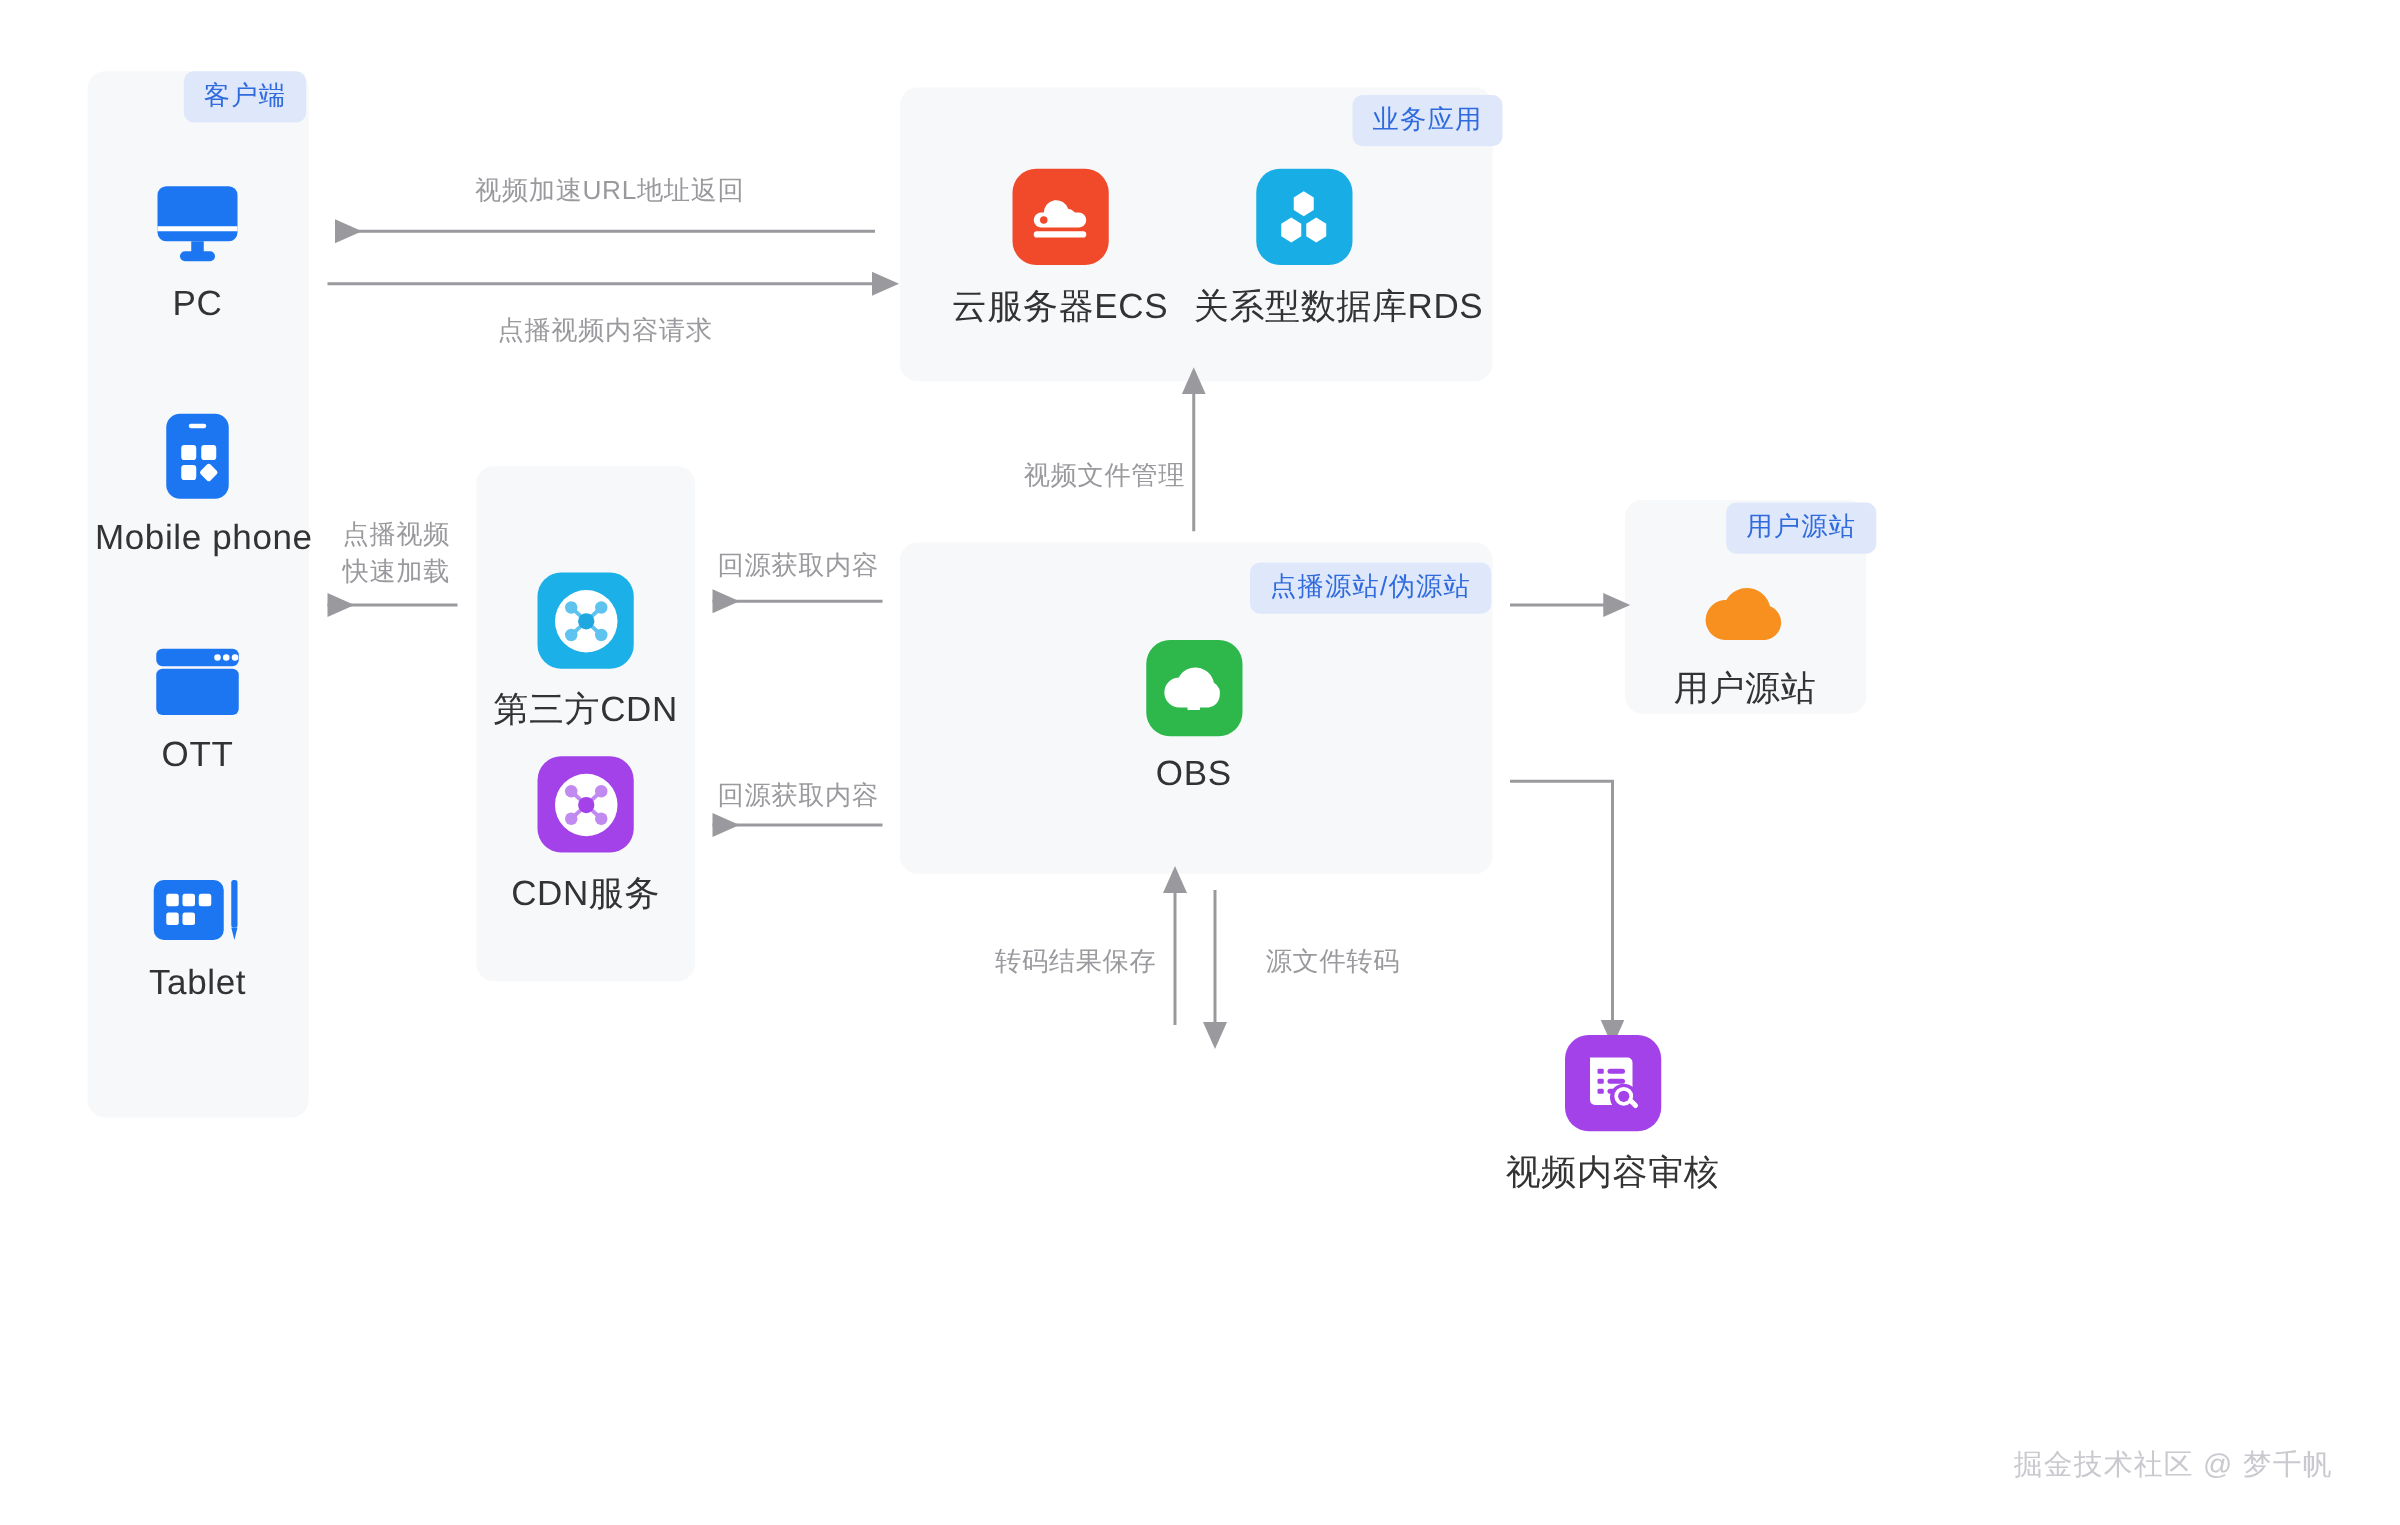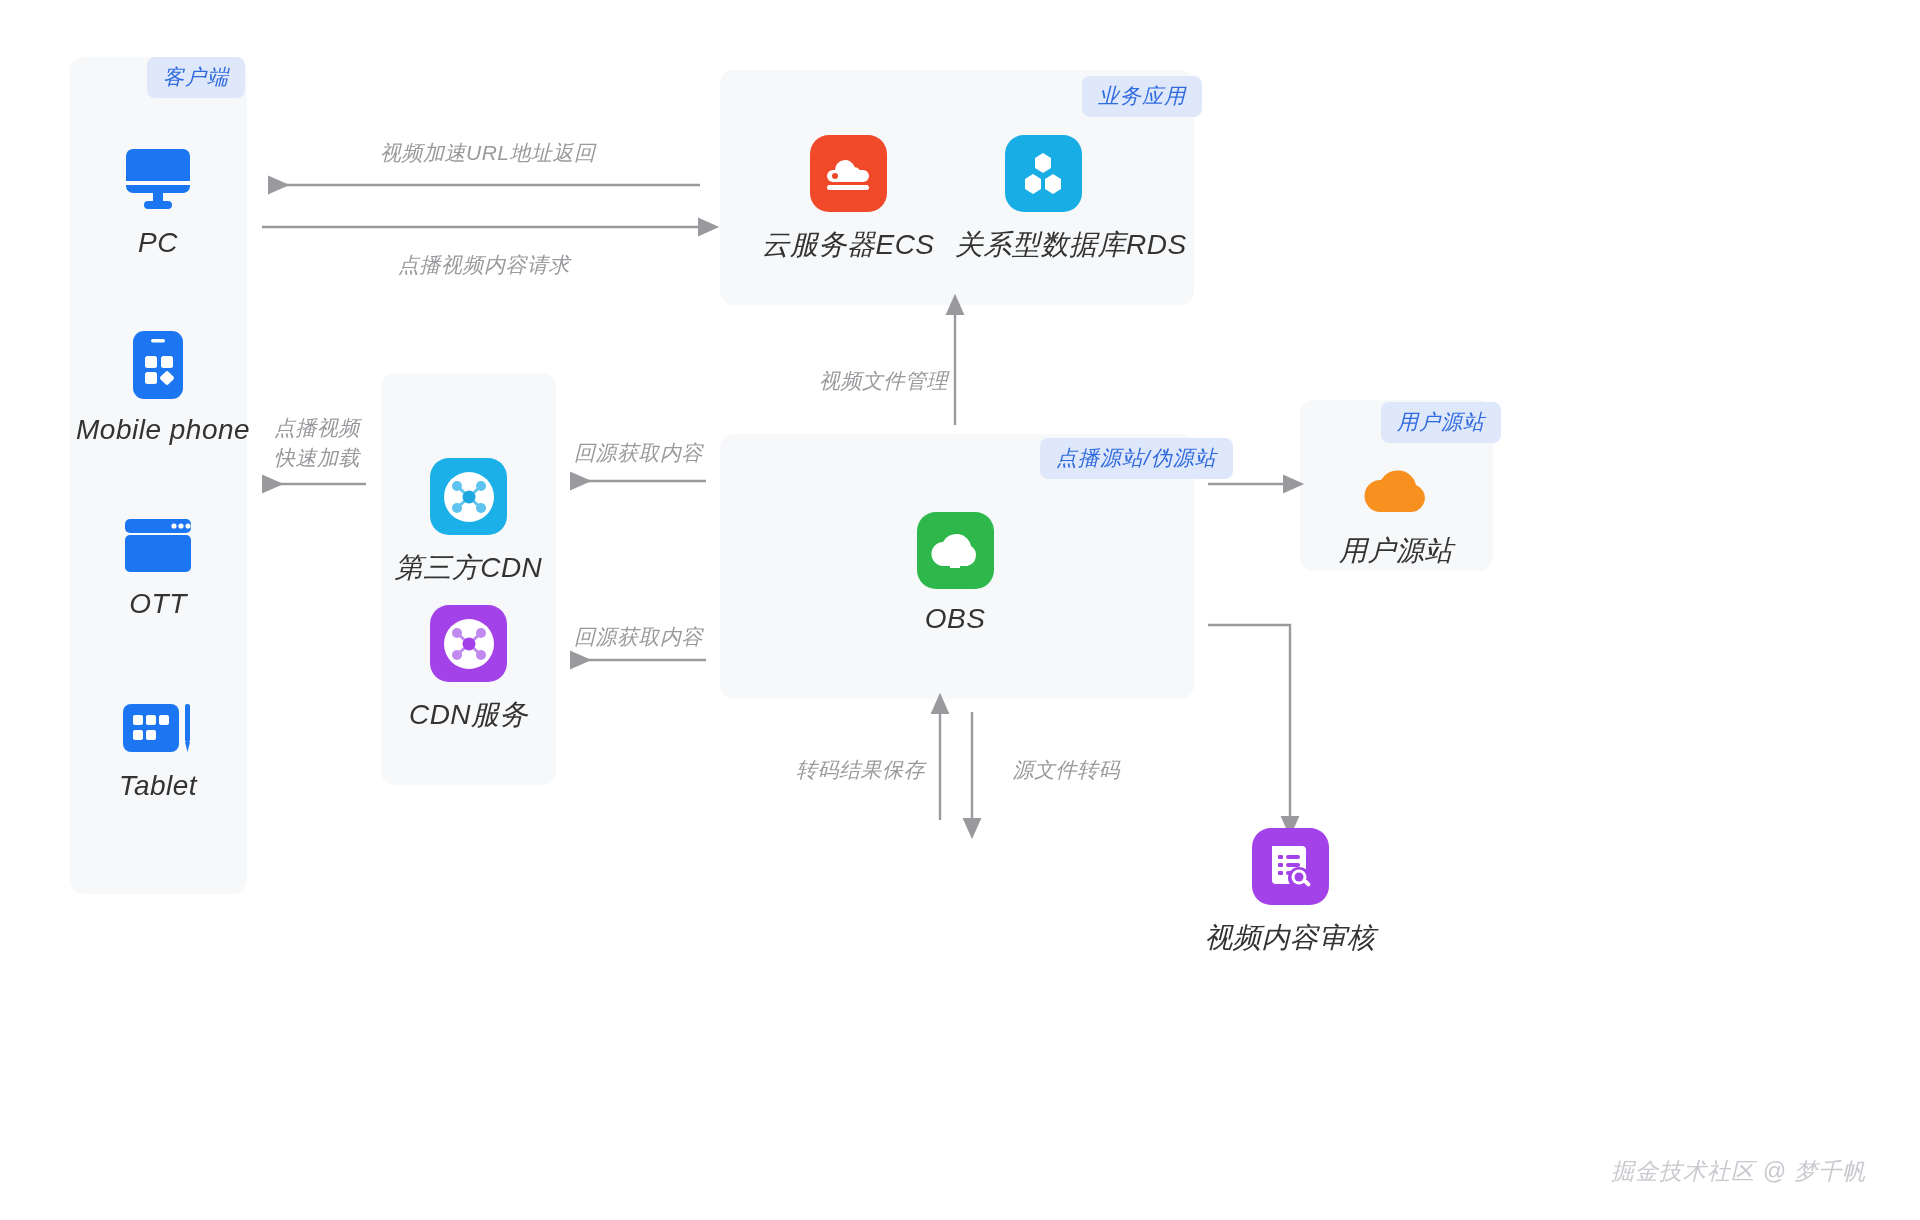--- a/index.html
+++ b/index.html
@@ -2,21 +2,21 @@
 <html><head>
 <meta charset="utf-8">
 <style>
   * { box-sizing: border-box; margin: 0; padding: 0; }
   html, body {
     width: 1920px; height: 1220px;
     background: #ffffff;
     font-family: "Liberation Sans", "DejaVu Sans", sans-serif;
     overflow: hidden;
   }
-  #canvas { position: relative; width: 1920px; height: 1220px; background: #fff; font-style: italic; }
+  #canvas { position: relative; width: 1920px; height: 1220px; background: #fff; }
 
   
   .group {
     position: absolute;
     background: #f7f8fa;
     border-radius: 14px;
   }
   .group-tag {
     position: absolute;
     background: #dfe7fb;
@@ -78,21 +78,21 @@
 
   <div class="group" style="left:70px; top:57px; width:177px; height:837px;"></div>
   <div class="group-tag" style="left:147px; top:57px;">客户端</div>
 
   <div class="group" style="left:720px; top:70px; width:474px; height:235px;"></div>
   <div class="group-tag" style="left:1082px; top:76px;">业务应用</div>
 
   <div class="group" style="left:381px; top:373px; width:175px; height:412px;"></div>
 
   <div class="group" style="left:720px; top:434px; width:474px; height:265px;"></div>
-  <div class="group-tag" style="left:1000px; top:438px;margin-left:40px;">点播源站/伪源站</div>
+  <div class="group-tag" style="left:1000px; top:450px;">点播源站/伪源站</div>
 
   <div class="group" style="left:1300px; top:400px; width:193px; height:171px;"></div>
   <div class="group-tag" style="left:1381px; top:402px;">用户源站</div>
 
   <svg class="edges" viewBox="0 0 1920 1220" xmlns="http://www.w3.org/2000/svg">
     <defs>
       <marker id="arrL" markerWidth="10" markerHeight="10" refX="9" refY="4" orient="auto" markerUnits="strokeWidth">
         <path d="M9,0 L9,8 L0,4 z" fill="#9a9a9e"></path>
       </marker>
       <marker id="arrR" markerWidth="10" markerHeight="10" refX="1" refY="4" orient="auto" markerUnits="strokeWidth">

